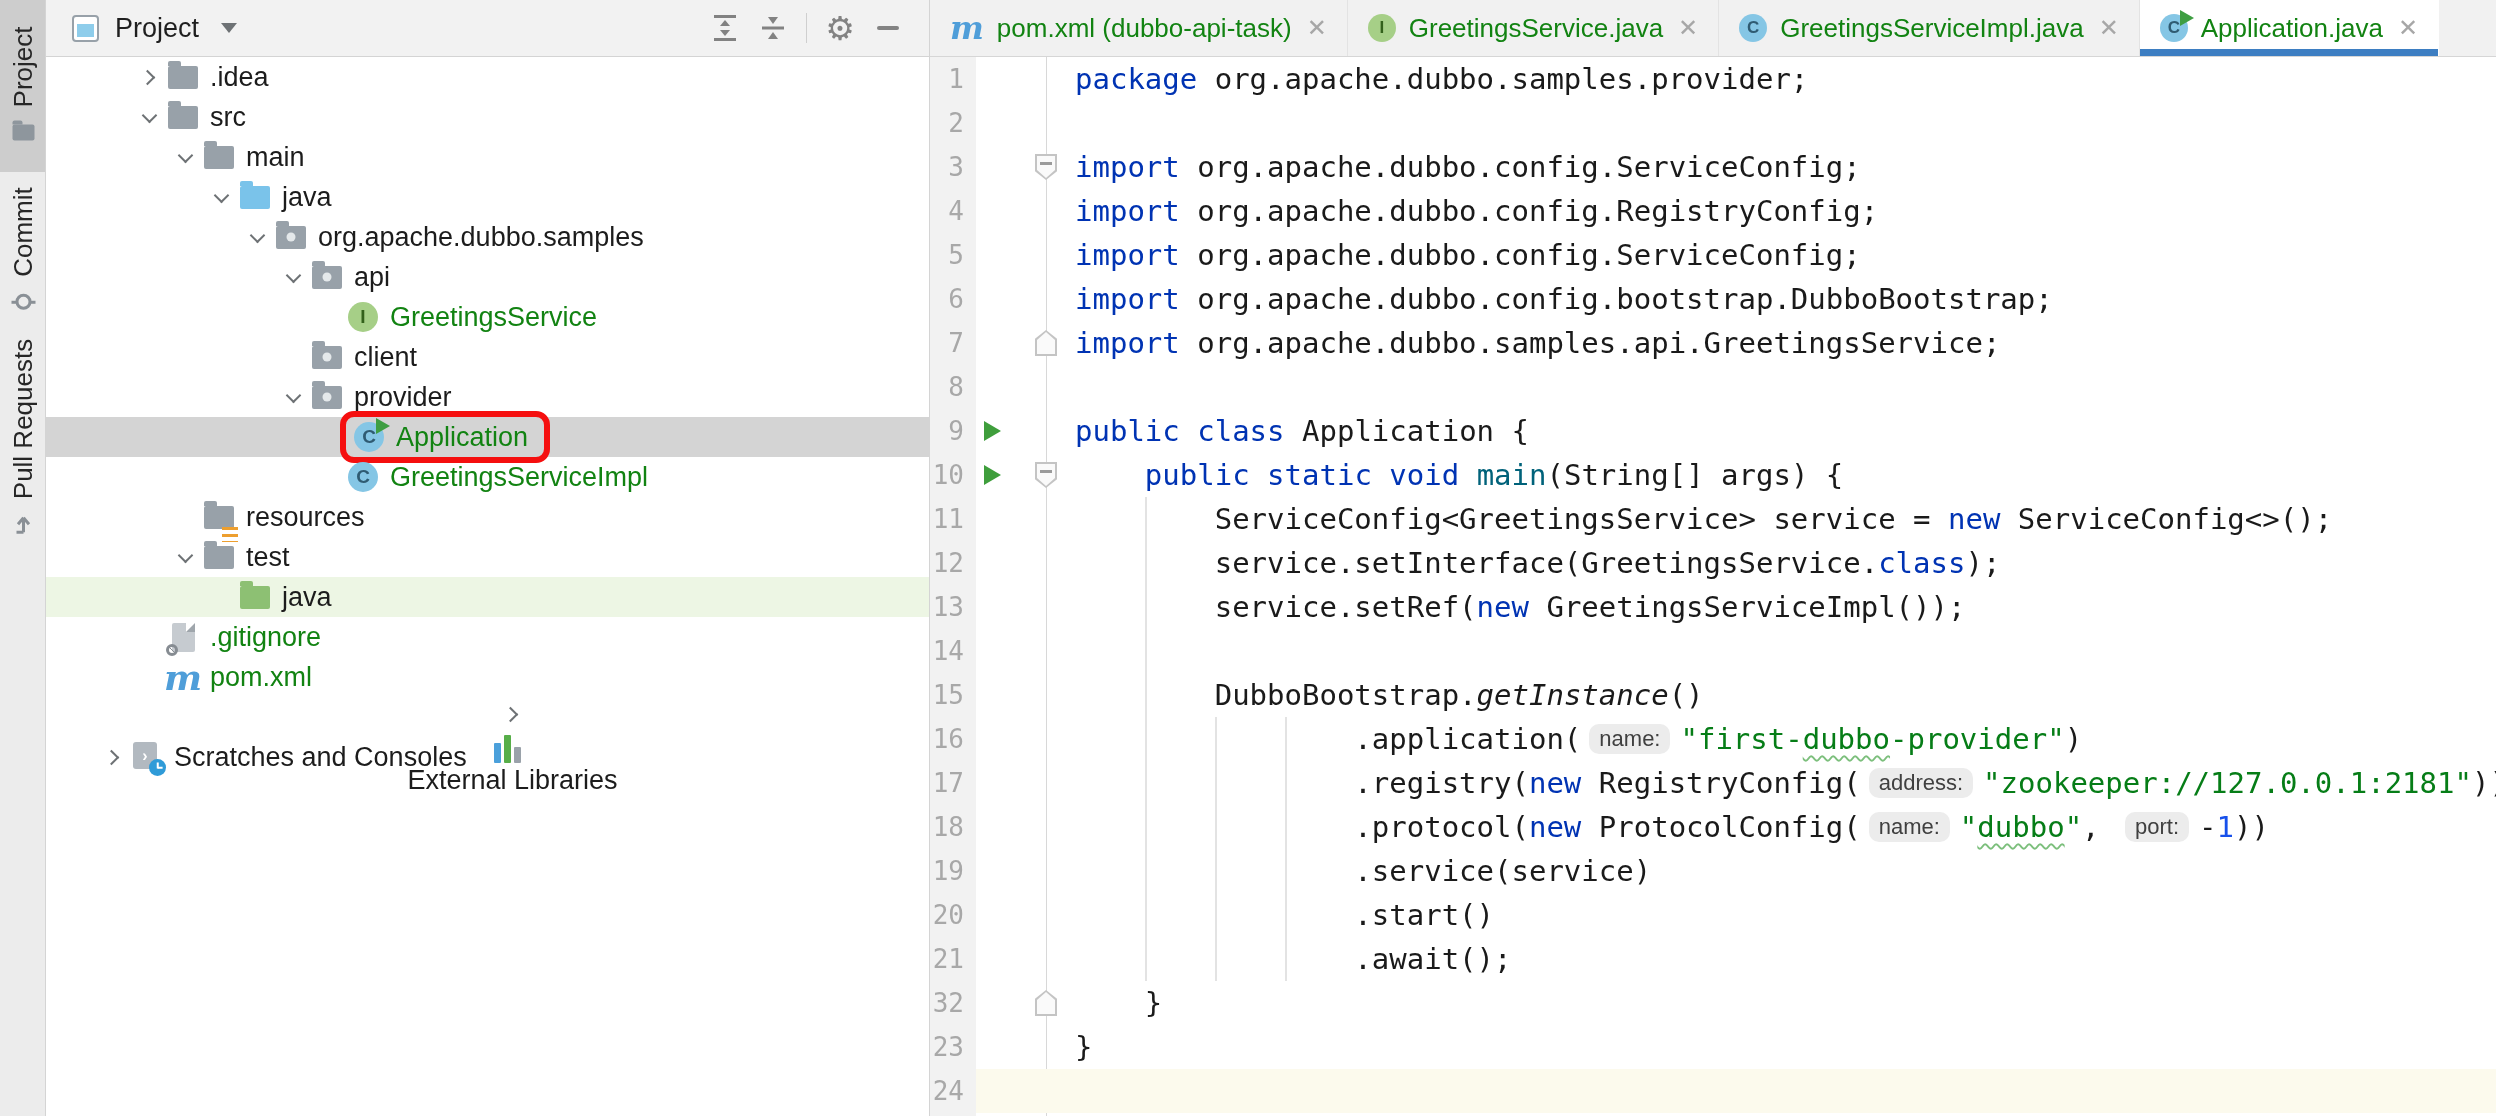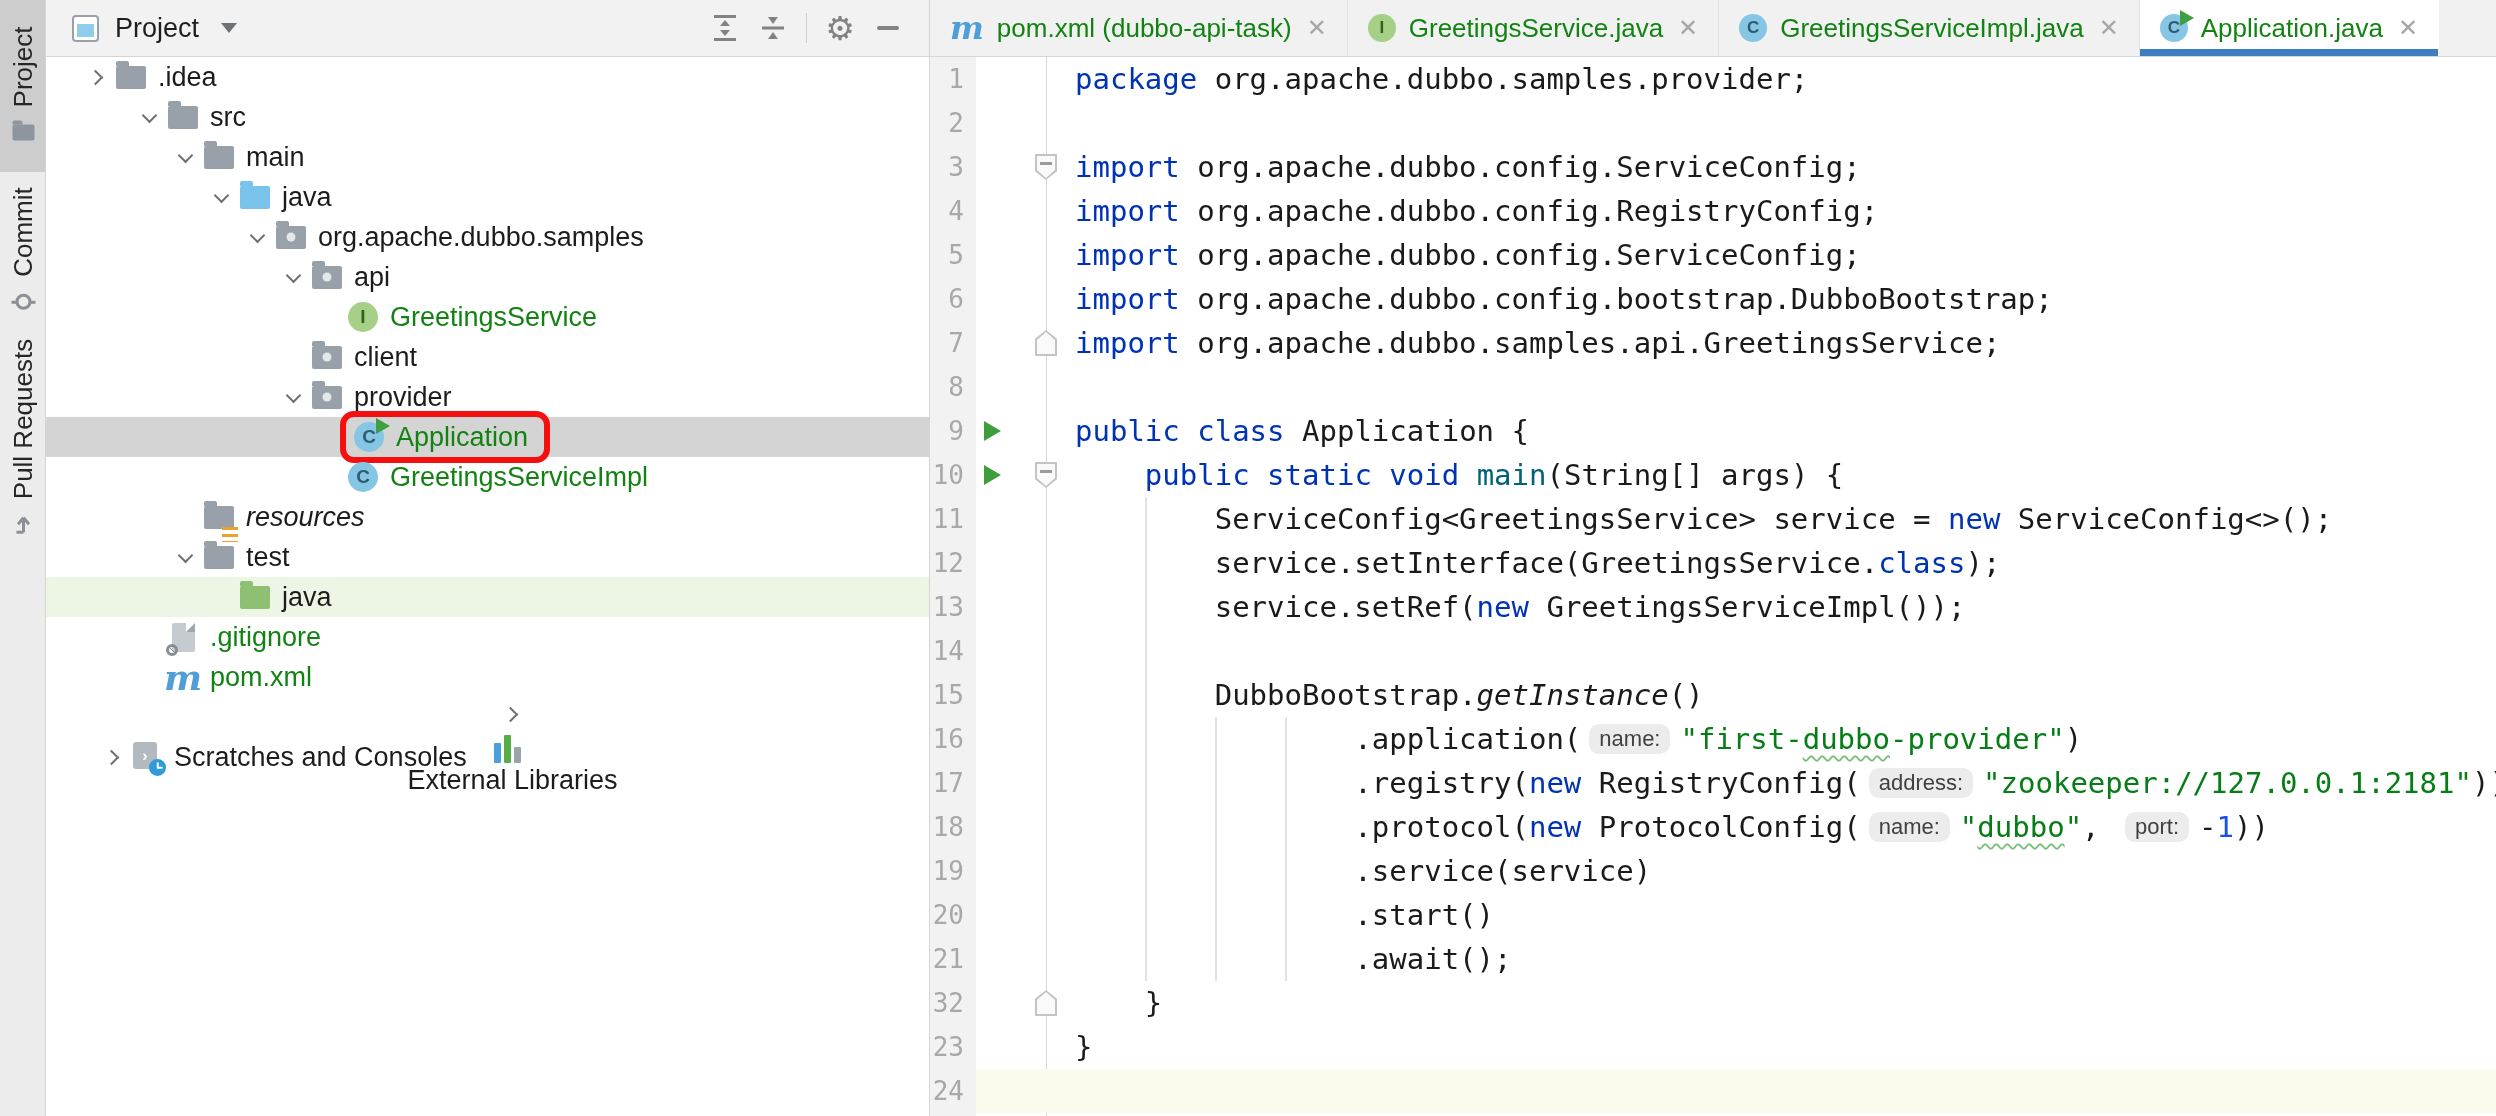--- a/index.html
+++ b/index.html
@@ -188,21 +188,21 @@
       </span>
       <span class="tool-sep"></span>
       <span class="tbtn">
           <span class="gear">⚙</span>
         </span>
       <span class="tbtn">
           <span class="minus"></span>
         </span>
     </div>
     <div id="tree">
-        <div class="trow" style="padding-left: 34px;">
+        <div class="trow" style="padding-left: 86px;">
           <span class="chev">
             <i class="c-col"></i>
           </span>
           <span class="t-ic">
             <span class="fbase"></span>
           </span>
           <span class="tlabel">.idea</span>
         </div>
         <div class="trow" style="padding-left: 86px;">
           <span class="chev">
@@ -281,21 +281,21 @@
             <span class="tlabel green">Application</span>
           </span>
         </div>
         <div class="trow" style="padding-left: 266px;">
           <span class="chev"></span>
           <span class="t-ic">
             <span class="circ cls">C</span>
           </span>
           <span class="tlabel green">GreetingsServiceImpl</span>
         </div>
-        <div class="trow" style="padding-left: 122px; font-style: italic;">
+        <div class="trow" style="padding-left: 122px;">
           <span class="chev"></span>
           <span class="t-ic f-res">
             <span class="fbase"></span>
             <span class="stripes"></span>
           </span>
           <span class="tlabel">resources</span>
         </div>
         <div class="trow" style="padding-left: 122px;">
           <span class="chev">
             <i class="c-exp"></i>

